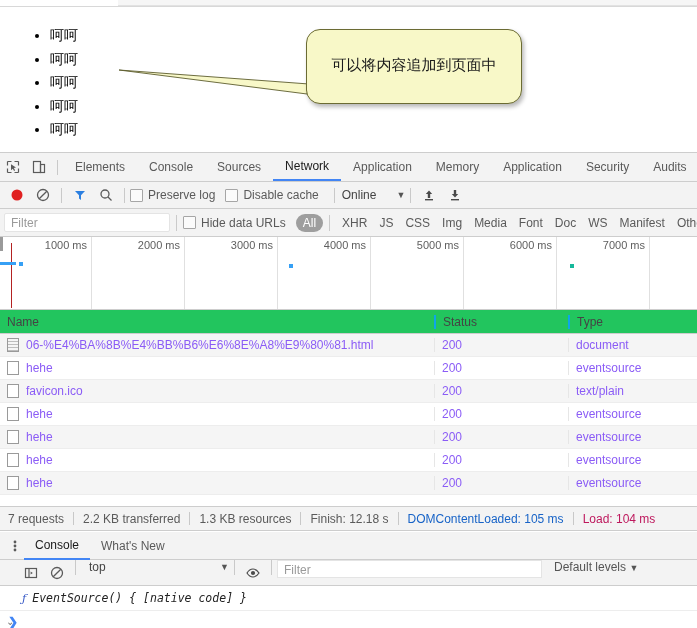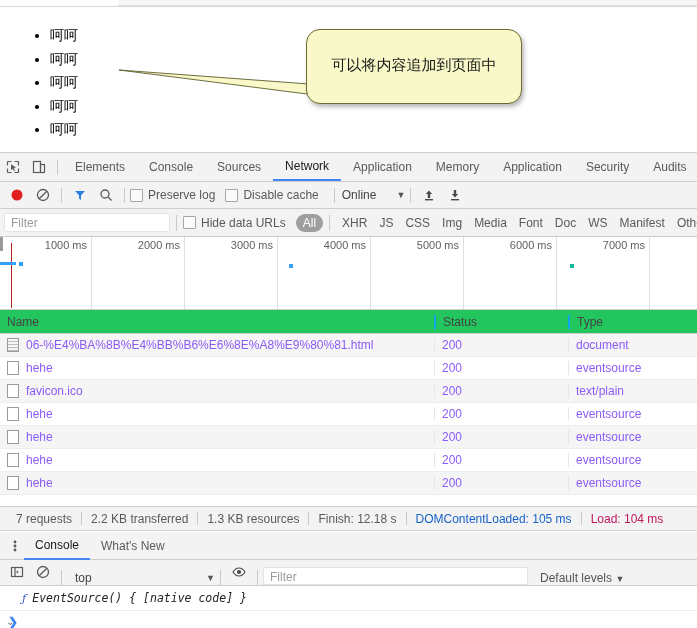--- a/index.html
+++ b/index.html
@@ -305,21 +305,21 @@
   .dt-summary {
     position: absolute;
     left: 0; right: 0;
     top: 353px;
     height: 25px;
     background: #f3f3f3;
     border-top: 1px solid #cdcdcd;
     border-bottom: 1px solid #cdcdcd;
     display: flex;
     align-items: center;
-    padding-left: 16px;
+    padding-left: 8px;
     font-size: 12px;
     color: #5a5a5a;
     white-space: nowrap;
     box-sizing: border-box;
   }
   .sum-sep { width: 1px; height: 13px; background: #c8c8c8; margin: 0 9px; flex: none; }
 
   
   .dt-drawer {
     position: absolute;
@@ -345,22 +345,22 @@
   }
   .drawer-tab.active {
     color: #1a1a1a;
     border-bottom: 2px solid #4285f4;
   }
   .console-toolbar {
     height: 25px;
     background: #f3f3f3;
     border-bottom: 1px solid #cdcdcd;
     display: flex;
-    align-items: flex-end;
-    padding-left: 4px;
+    align-items: flex-start;
+    padding-left: 18px;
     white-space: nowrap;
   }
   .ctx-select {
     font-size: 12px;
     color: #444;
     display: flex;
     align-items: center;
     width: 140px;
     justify-content: space-between;
     padding-left: 8px;

